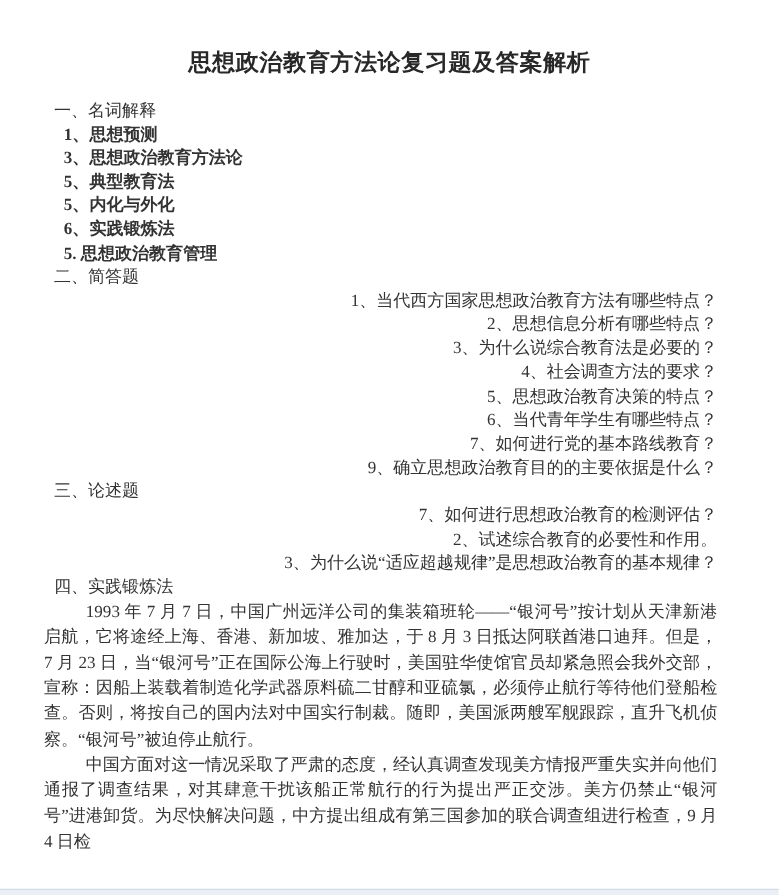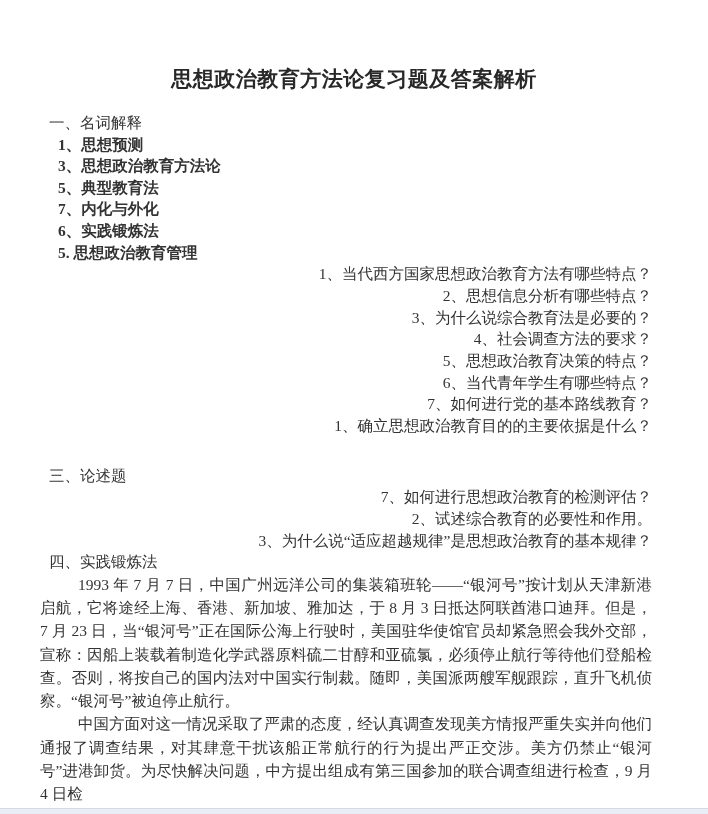--- a/index.html
+++ b/index.html
@@ -17,21 +17,21 @@
   }
   .page {
     position: relative;
     width: 708px;
     height: 808px;
     background: #ffffff;
     box-sizing: border-box;
   }
   .doc-title {
     margin: 0;
-    padding-top: 64px;
+    padding-top: 42px;
     text-align: center;
     font-size: 21px;
     font-weight: bold;
     color: #282828;
     line-height: 30px;
     letter-spacing: 0.5px;
   }
   .content {
     padding: 18px 56px 0 40px;
     font-size: 15.5px;
@@ -48,21 +48,21 @@
     line-height: 21.6px;
     white-space: nowrap;
     font-weight: bold;
   }
   .q-item {
     margin-left: 0;
     line-height: 21.7px;
     white-space: nowrap;
     text-align: right;
   }
-  .sec-essay { margin-top: 28px; }
+  .sec-essay { }
   .case-para {
     margin: 0;
     text-align: justify;
     text-justify: inter-ideograph;
     line-height: 23.2px;
     text-indent: 38px;
     color: #333333;
   }
   .page-gap-strip {
     position: absolute;
@@ -81,34 +81,35 @@
 
   <h1 class="doc-title">思想政治教育方法论复习题及答案解析</h1>
 
   <div class="content">
 
     <div class="section">
       <div class="sec-heading">一、名词解释</div>
       <div class="term-item">1、思想预测</div>
       <div class="term-item">3、思想政治教育方法论</div>
       <div class="term-item">5、典型教育法</div>
-      <div class="term-item">7、内化与外化</div>
+      <div class="term-item">5、内化与外化</div>
       <div class="term-item">6、实践锻炼法</div>
       <div class="term-item">5. 思想政治教育管理</div>
     </div>
 
     <div class="section">
+      <div class="sec-heading">二、简答题</div>
       <div class="q-item">1、当代西方国家思想政治教育方法有哪些特点？</div>
       <div class="q-item">2、思想信息分析有哪些特点？</div>
       <div class="q-item">3、为什么说综合教育法是必要的？</div>
       <div class="q-item">4、社会调查方法的要求？</div>
       <div class="q-item">5、思想政治教育决策的特点？</div>
       <div class="q-item">6、当代青年学生有哪些特点？</div>
       <div class="q-item">7、如何进行党的基本路线教育？</div>
-      <div class="q-item">1、确立思想政治教育目的的主要依据是什么？</div>
+      <div class="q-item">9、确立思想政治教育目的的主要依据是什么？</div>
     </div>
 
     <div class="section sec-essay">
       <div class="sec-heading">三、论述题</div>
       <div class="q-item">7、如何进行思想政治教育的检测评估？</div>
       <div class="q-item">2、试述综合教育的必要性和作用。</div>
       <div class="q-item">3、为什么说“适应超越规律”是思想政治教育的基本规律？</div>
     </div>
 
     <div class="section">

